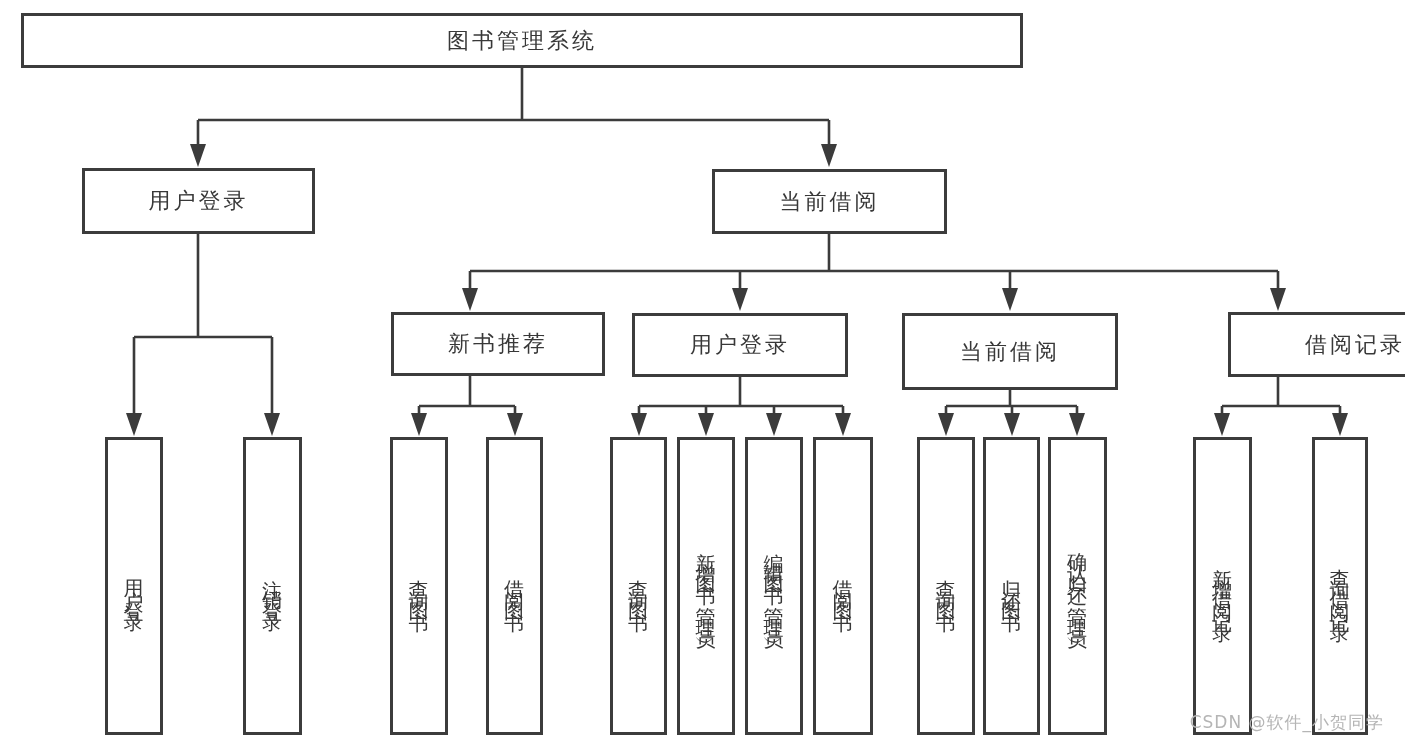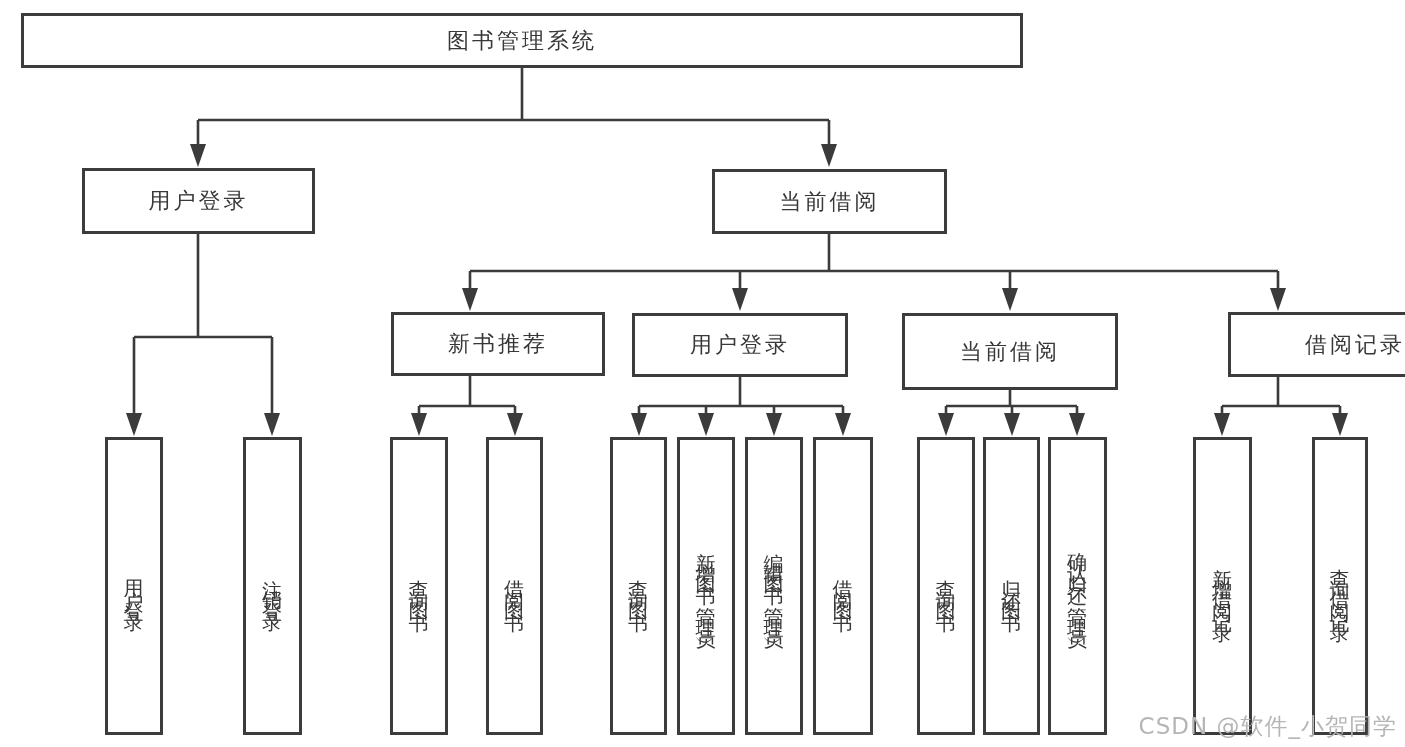--- a/index.html
+++ b/index.html
@@ -38,23 +38,23 @@
     writing-mode: vertical-rl;
     text-orientation: mixed;
     font-size: 20px;
     letter-spacing: 11px;
     line-height: 1;
     top: 437px;
     height: 298px;
   }
   .watermark {
     position: absolute;
-    right: 8px;
+    right: 21px;
     top: 711px;
-    font-size: 23px;
+    font-size: 17px;
     letter-spacing: 1px;
     color: #b5b5b5;
     white-space: nowrap;
     z-index: 10;
   }
 </style>
 </head>
 <body>
 
 <div class="stage">

